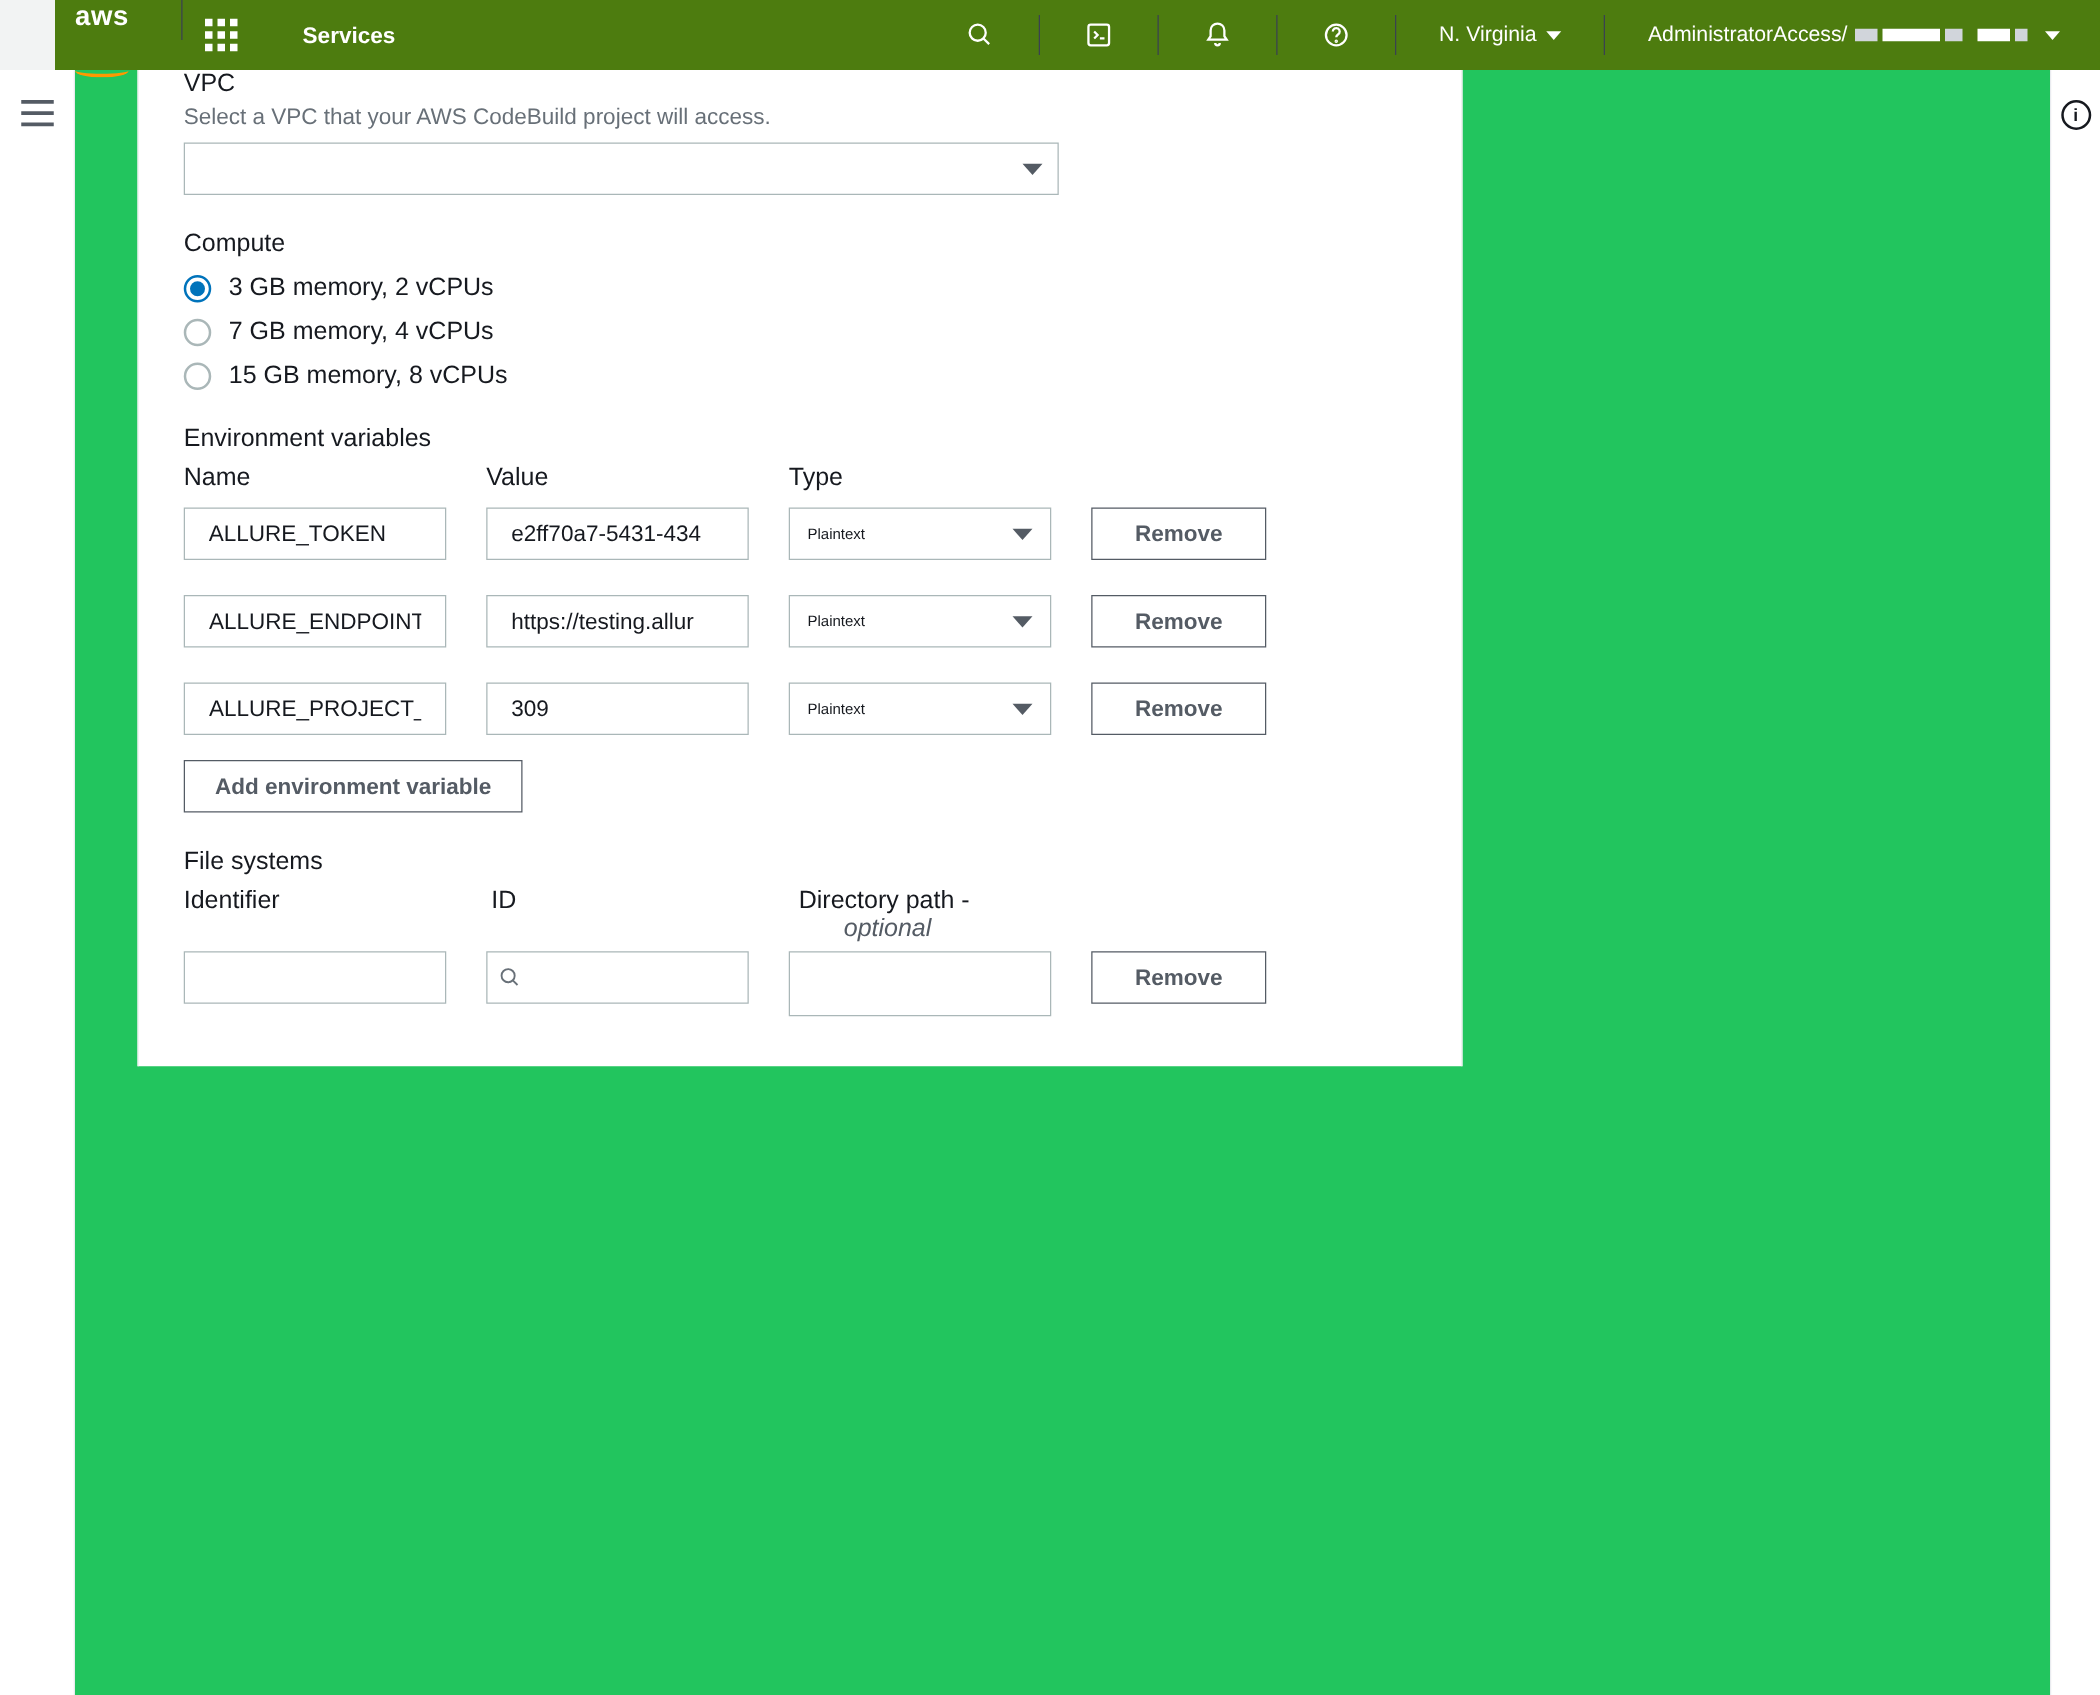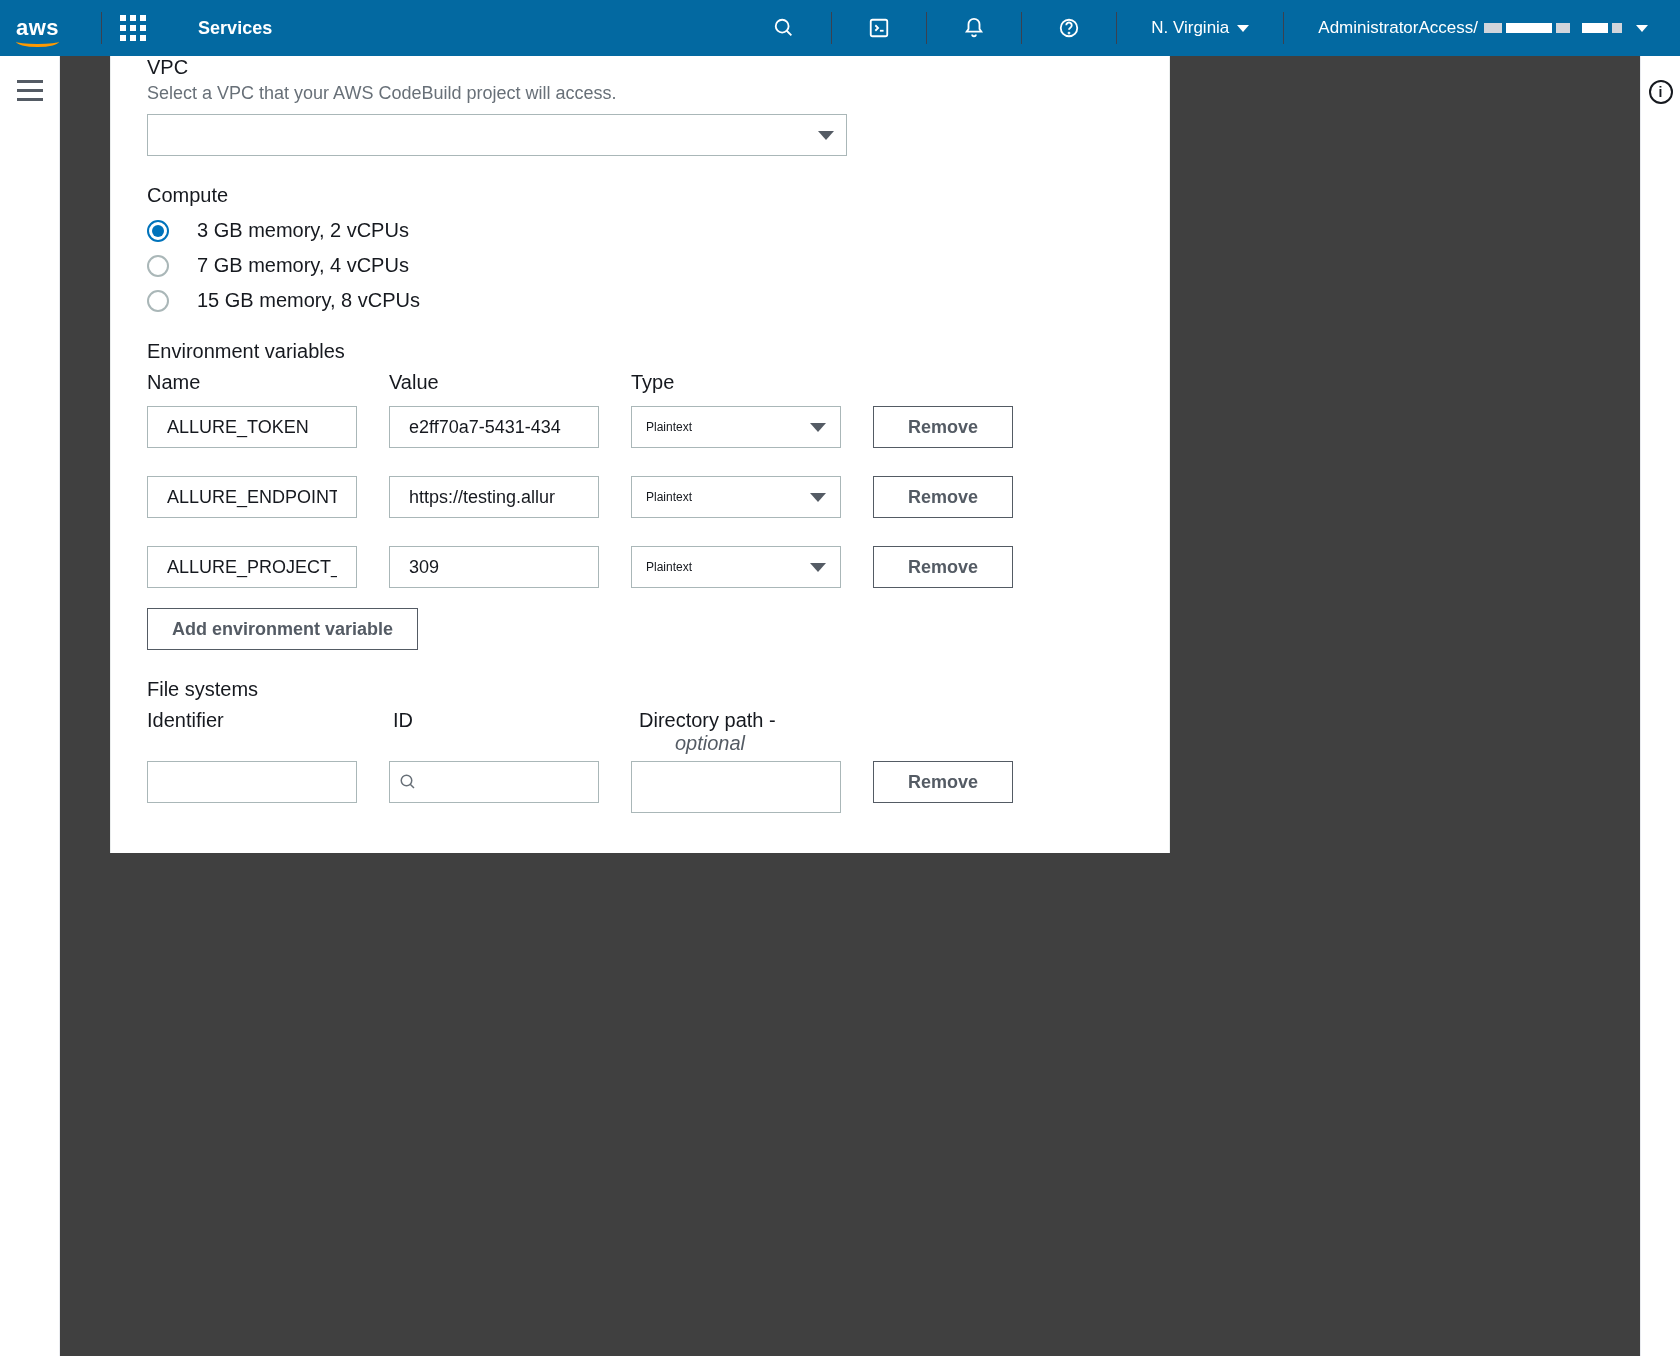--- a/index.html
+++ b/index.html
@@ -3,26 +3,26 @@
 <meta charset="utf-8">
 <style>
 * { margin: 0; padding: 0; box-sizing: border-box; }
 body {
   font-family: "Amazon Ember", "Helvetica Neue", Arial, sans-serif;
   background: #f2f3f3;
   color: #16191f;
   font-size: 14px;
 }
 .topnav {
-  background: #0369a1;
+  background: #4d7c0f;
   height: 56px;
   display: flex;
-  align-items: center;
   padding: 0 16px;
   color: #ffffff;
+  margin-left: 44px;
 }
 .aws-logo {
   font-family: "Amazon Ember", Arial, sans-serif;
   font-weight: 700;
   font-size: 22px;
   color: #fff;
   position: relative;
   margin-right: 24px;
   letter-spacing: 0.5px;
 }
@@ -92,21 +92,21 @@
   padding-top: 24px;
 }
 .info-icon {
   width: 24px; height: 24px;
   border: 2px solid #16191f; border-radius: 50%;
   display: flex; align-items: center; justify-content: center;
   font-size: 14px; font-weight: 700;
 }
 .main {
   flex: 1;
-  background: #404040;
+  background: #22c55e;
   padding: 0 40px;
 }
 .panel {
   background: #fff;
   max-width: 1060px;
   margin: 0 10px;
   padding: 0 36px 40px 36px;
   border-left: 1px solid #eaeded;
   border-right: 1px solid #eaeded;
 }
@@ -126,21 +126,21 @@
   cursor: pointer;
   margin-top: 10px;
 }
 .select .tri {
   width: 0; height: 0;
   border-left: 8px solid transparent;
   border-right: 8px solid transparent;
   border-top: 9px solid #545b64;
 }
 .radio-group { margin-top: 12px; display: flex; flex-direction: column; gap: 12px; }
-.radio-item { display: flex; align-items: center; gap: 28px; cursor:pointer; }
+.radio-item { display: flex; align-items: center; gap: 14px; cursor:pointer; }
 .radio {
   width: 22px; height: 22px; border-radius: 50%;
   border: 2px solid #aab7b8; background: #fff;
   display: flex; align-items: center; justify-content: center;
 }
 .radio.checked { border-color: #0073bb; }
 .radio.checked::after {
   content: ""; width: 12px; height: 12px; border-radius: 50%; background: #0073bb;
 }
 .radio-label { font-size: 20px; color: #16191f; }

